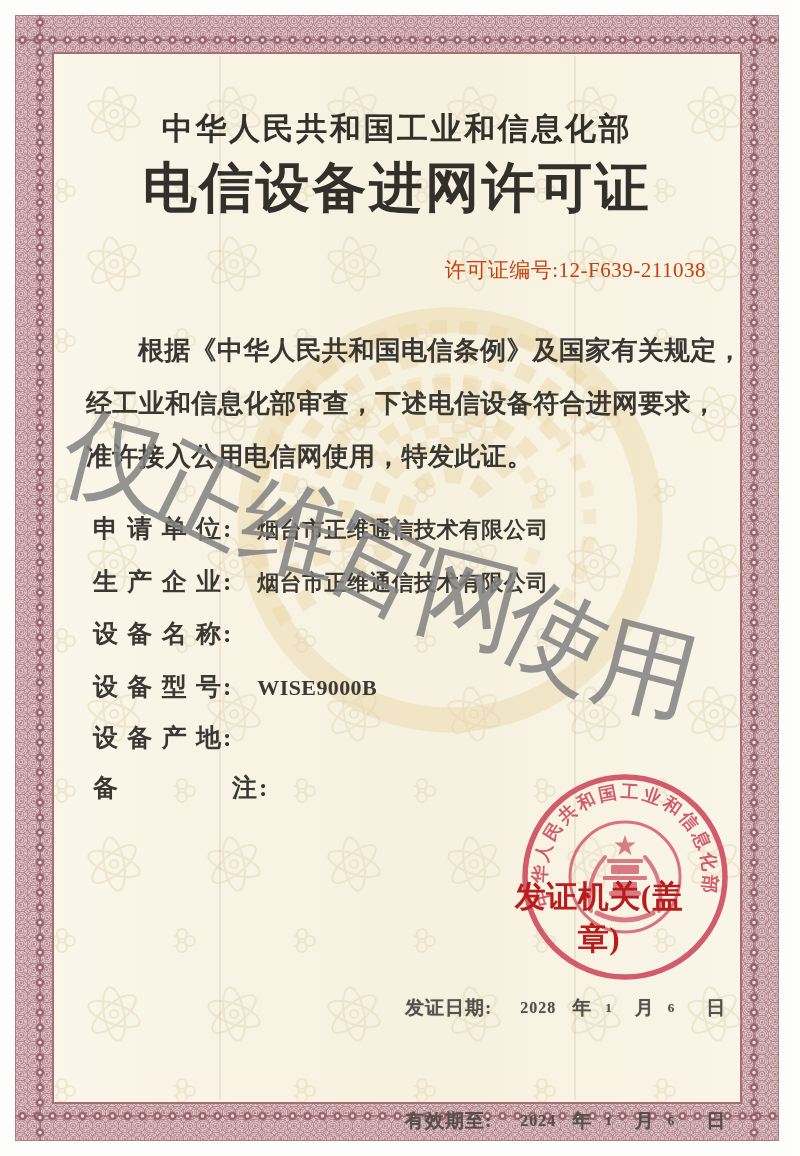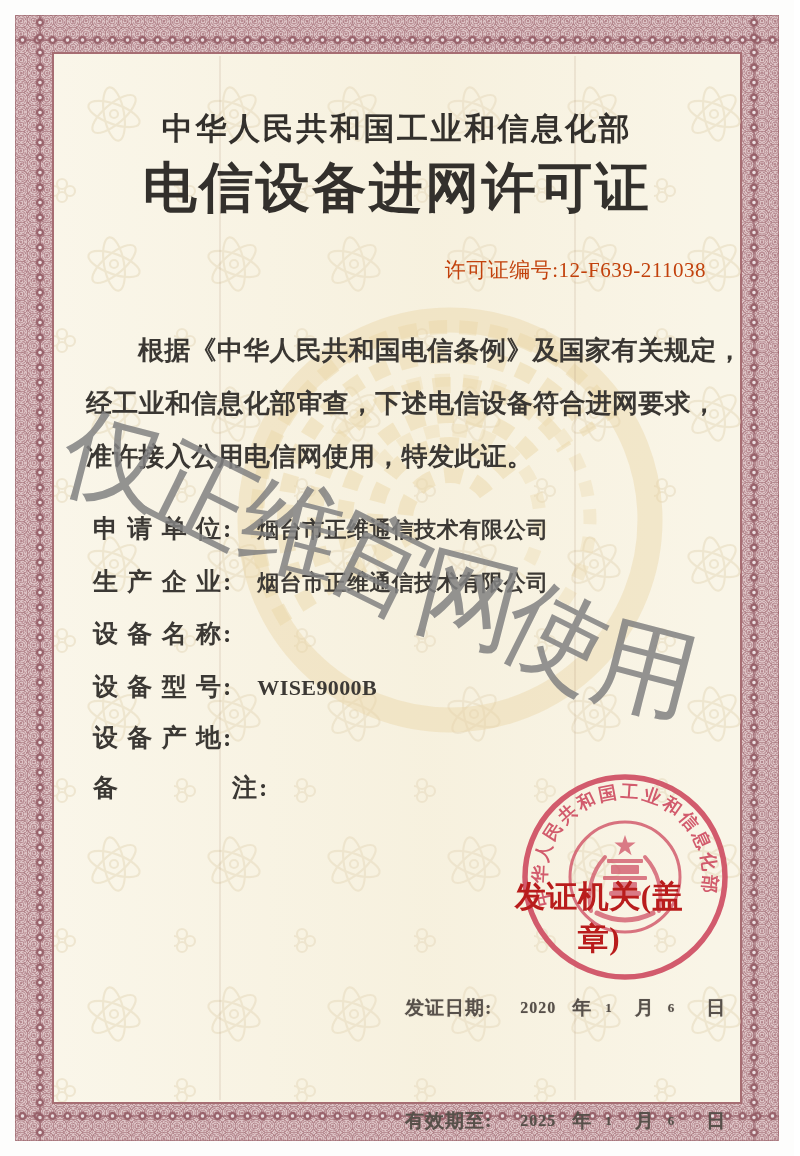--- a/index.html
+++ b/index.html
@@ -223,30 +223,30 @@
         <path d="M140 140 Q146 108 126 86" fill="none" stroke="#cf4f63" stroke-width="4" stroke-linecap="round"></path>
         <path d="M78 142 Q106 156 134 142" fill="none" stroke="#cf4f63" stroke-width="5" stroke-linecap="round"></path>
       </g>
     </svg>
 
     <div class="issuer-caption">发证机关(盖章)</div>
 
     <div id="dates">
         <div class="date-row r1">
           <span class="dlabel">发证日期:</span>
-          <span class="dyear">2020</span>
+          <span class="dyear">2028</span>
           <span class="dy">年</span>
           <span class="dmonth">1</span>
           <span class="dm">月</span>
           <span class="dday">6</span>
           <span class="dd">日</span>
         </div>
         <div class="date-row r2">
           <span class="dlabel">有效期至:</span>
-          <span class="dyear">2025</span>
+          <span class="dyear">2024</span>
           <span class="dy">年</span>
           <span class="dmonth">1</span>
           <span class="dm">月</span>
           <span class="dday">6</span>
           <span class="dd">日</span>
         </div>
       </div>
 
     <div class="watermark" id="wmark"><span class="wm-char">仅</span><span class="wm-char">正</span><span class="wm-char">维</span><span class="wm-char">官</span><span class="wm-char">网</span><span class="wm-char">使</span><span class="wm-char">用</span></div>
 

